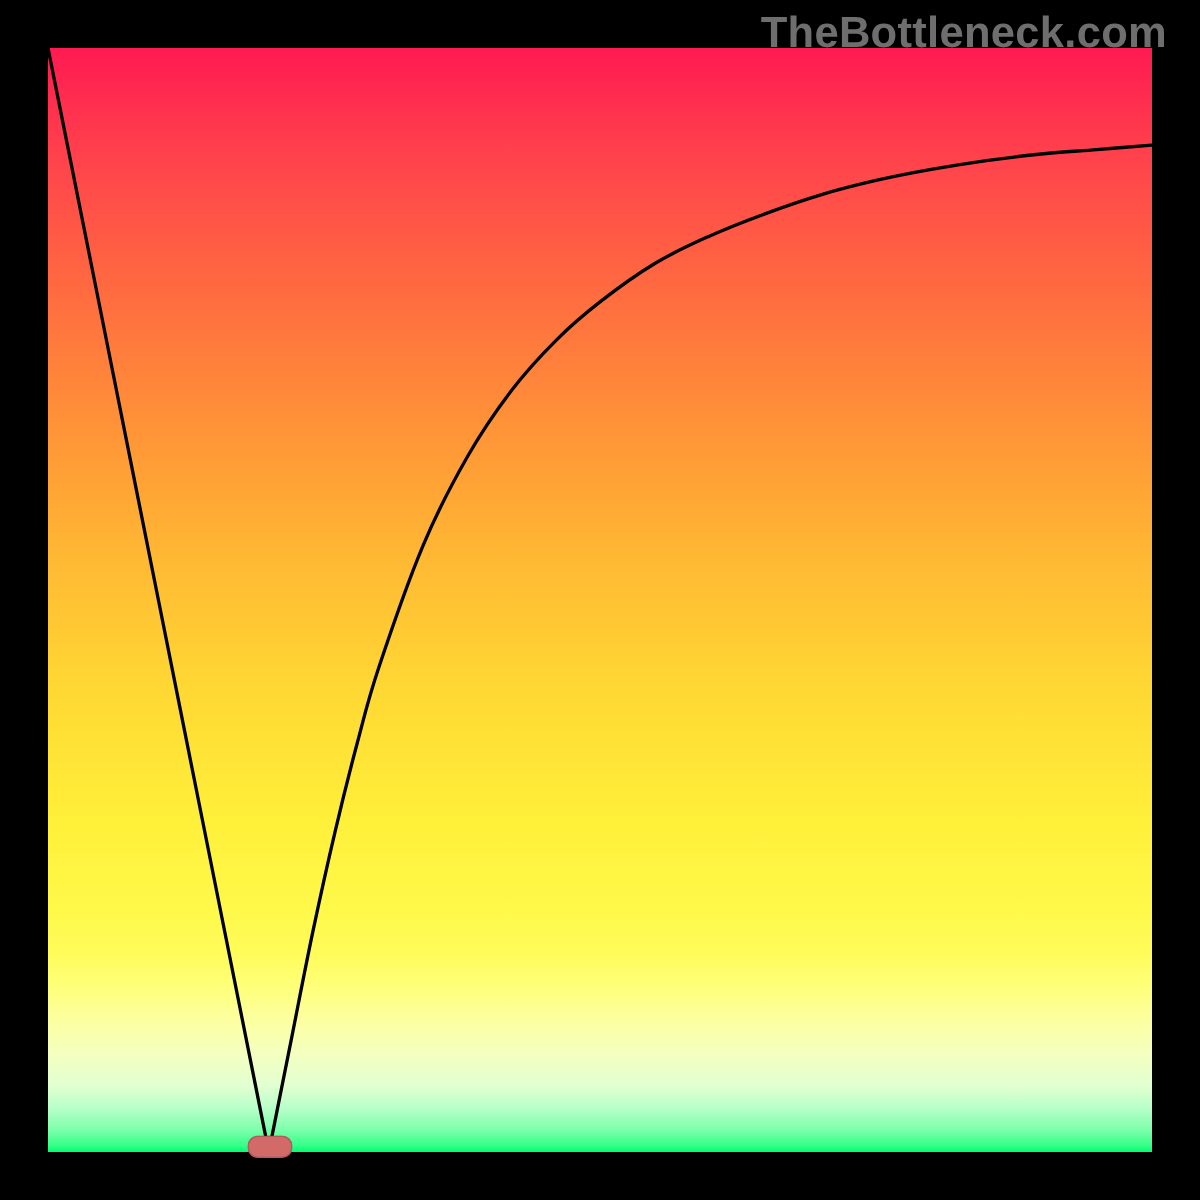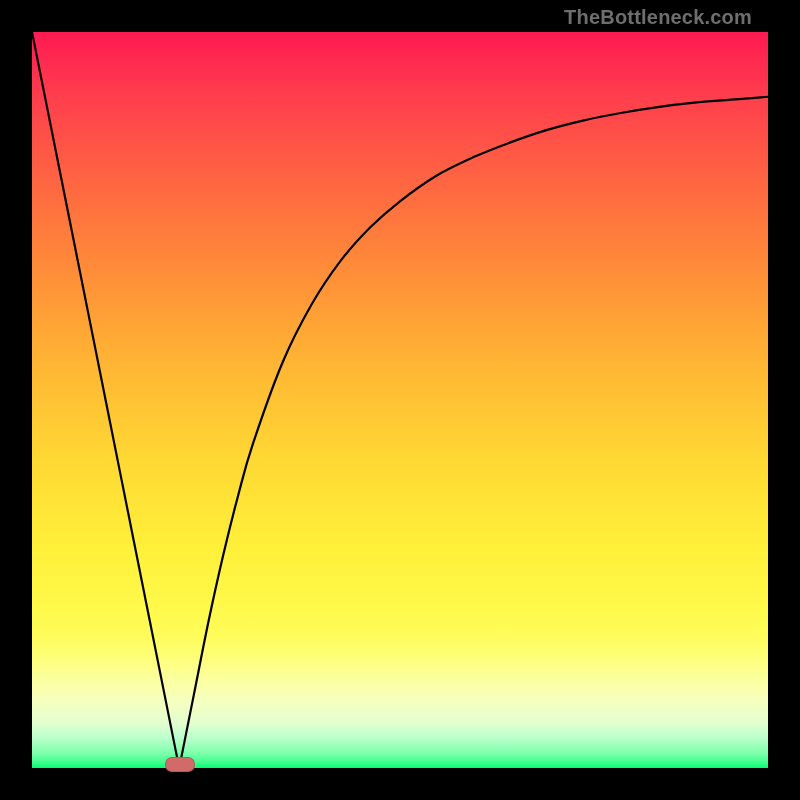--- a/index.html
+++ b/index.html
@@ -37,23 +37,23 @@
       #e2ffd1 94%,
       #b8ffca 96%,
       #7cffab 98%,
       #35ff8a 99.4%,
       #00ff6e 100%
     );
   }
   .watermark {
     position: absolute;
     top: 6px;
-    right: 48px;
+    right: 22px;
     font-family: Arial, Helvetica, sans-serif;
-    font-size: 20px;
+    font-size: 29px;
     font-weight: 600;
     color: #6e6e6e;
     letter-spacing: 0.2px;
   }
   svg.curve {
     position: absolute;
     left: 0;
     top: 0;
     width: 736px;
     height: 736px;

